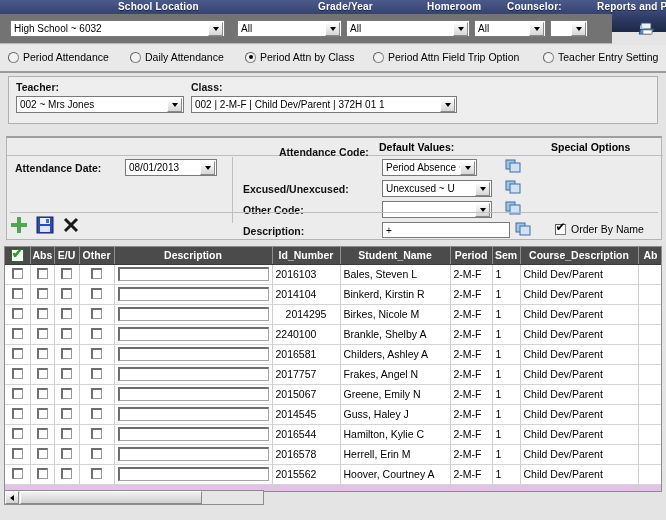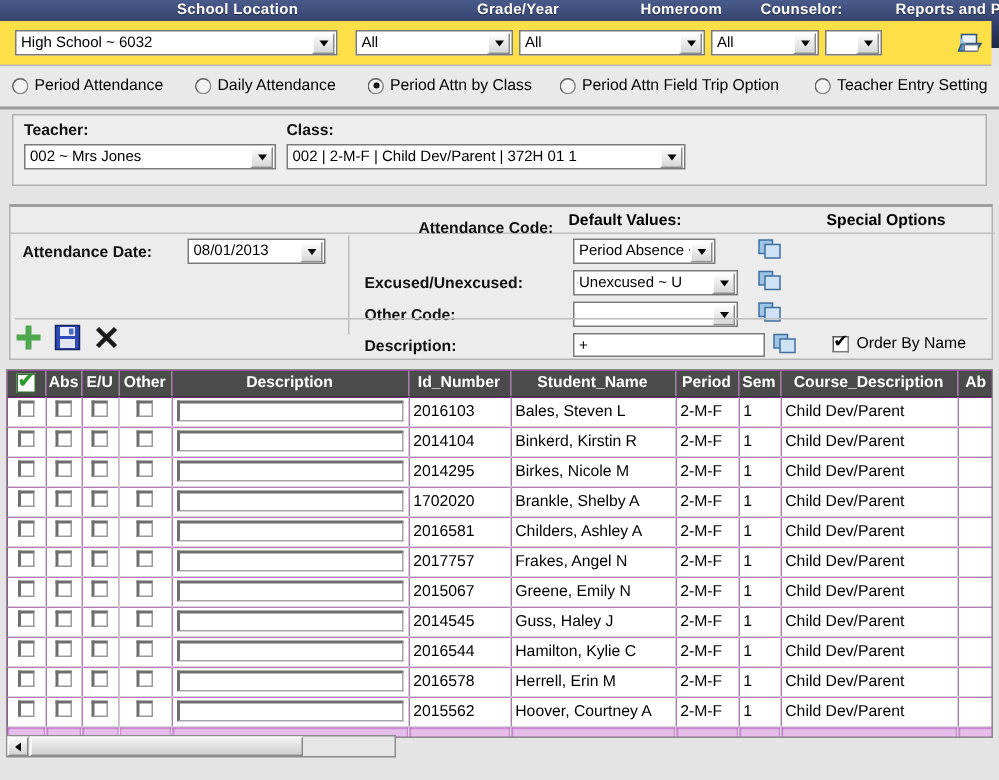--- a/index.html
+++ b/index.html
@@ -22,22 +22,22 @@
   .banner-label {
     position: absolute; top: 1px;
     color: #ffffff; font-size: 10px; font-weight: bold;
     letter-spacing: 0.2px;
     text-shadow: 0 1px 0 rgba(0,0,0,.5);
     white-space: nowrap;
   }
 
   
   .filterbar {
-    position: absolute; top: 14px; left: 0; width: 661px; height: 30px;
-    background: #fde047;
+    position: absolute; top: 14px; left: 0; width: 612px; height: 30px;
+    background: #737373;
     border-bottom: 1px solid #b8b8b8;
   }
   .combo {
     position: absolute;
     background: #ffffff;
     border: 1px solid #7a7a7a;
     height: 17px;
     display: flex; align-items: center;
     font-size: 10px;
     padding-left: 3px;
@@ -436,36 +436,36 @@
             <td></td>
           </tr>
           <tr class="row">
             <td class="cell-chk"><span class="rowbox"></span></td>
             <td class="cell-chk"><span class="rowbox"></span></td>
             <td class="cell-chk"><span class="rowbox"></span></td>
             <td class="cell-chk"><span class="rowbox"></span></td>
             <td class="cell-desc">
               <div class="rowinput"></div>
             </td>
-            <td style="text-align: left;">2014295</td>
+            <td style="text-align: center;">2014295</td>
             <td style="text-align: left;">Birkes, Nicole M</td>
             <td style="text-align: left;">2-M-F</td>
             <td style="text-align: left;">1</td>
             <td style="text-align: left;">Child Dev/Parent</td>
             <td></td>
           </tr>
           <tr class="row alt">
             <td class="cell-chk"><span class="rowbox"></span></td>
             <td class="cell-chk"><span class="rowbox"></span></td>
             <td class="cell-chk"><span class="rowbox"></span></td>
             <td class="cell-chk"><span class="rowbox"></span></td>
             <td class="cell-desc">
               <div class="rowinput"></div>
             </td>
-            <td style="text-align: left;">1702020</td>
+            <td style="text-align: left;">2240100</td>
             <td style="text-align: left;">Brankle, Shelby A</td>
             <td style="text-align: left;">2-M-F</td>
             <td style="text-align: left;">1</td>
             <td style="text-align: left;">Child Dev/Parent</td>
             <td></td>
           </tr>
           <tr class="row">
             <td class="cell-chk"><span class="rowbox"></span></td>
             <td class="cell-chk"><span class="rowbox"></span></td>
             <td class="cell-chk"><span class="rowbox"></span></td>

